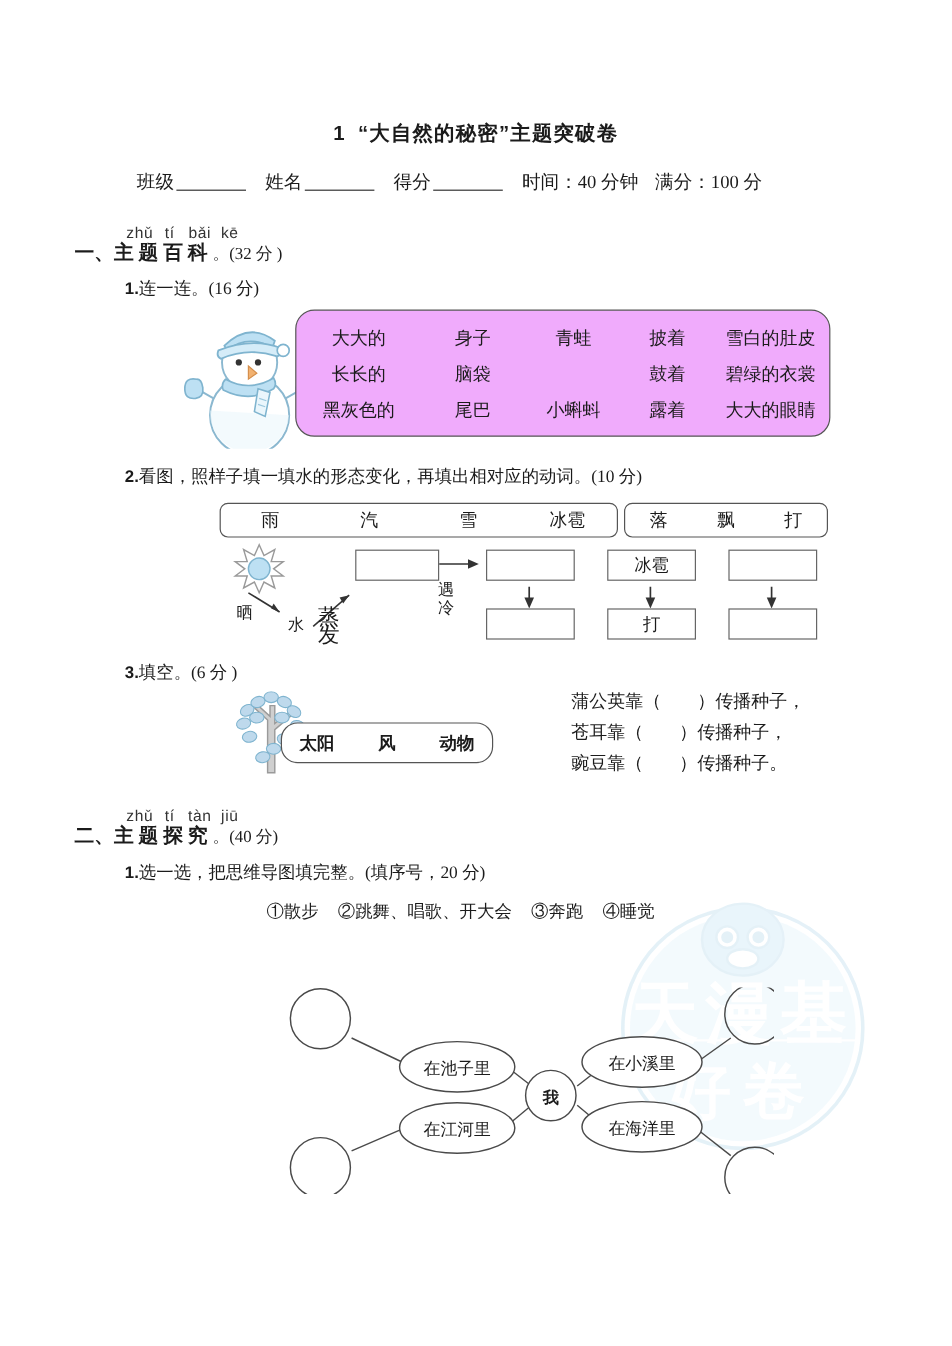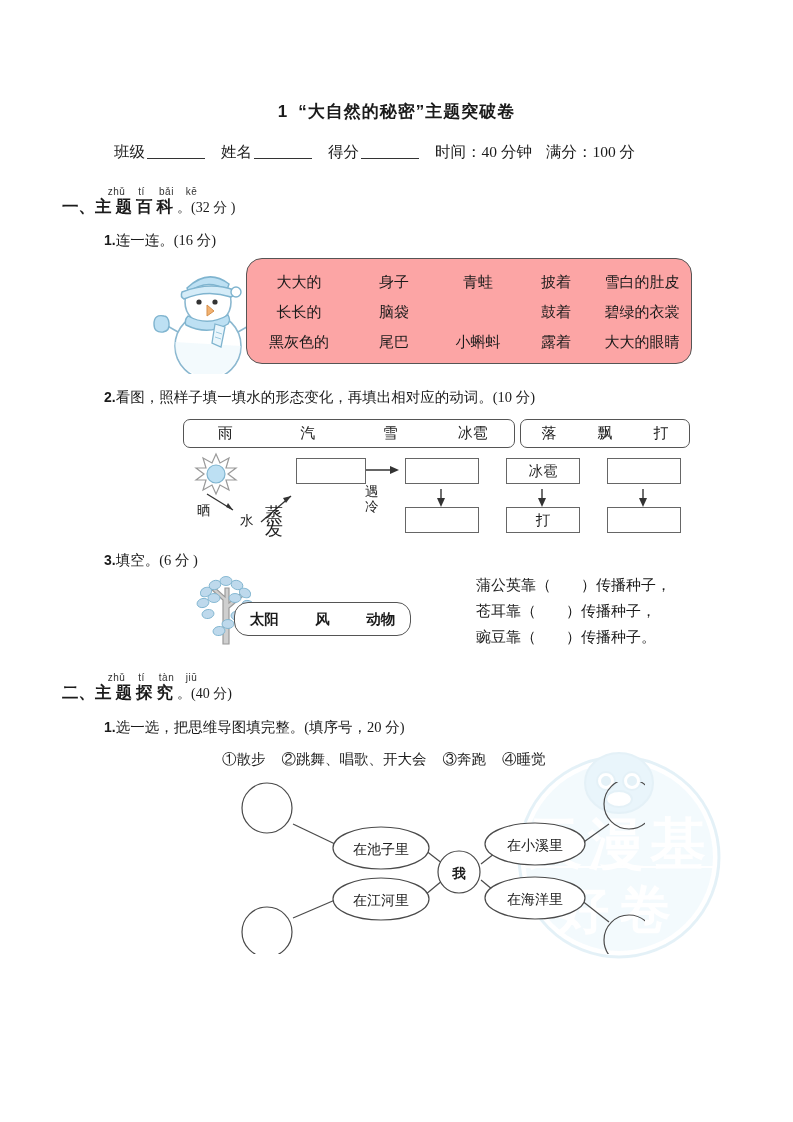--- a/index.html
+++ b/index.html
@@ -30,42 +30,42 @@
   .meta-line .blank{
     display:inline-block;width:58px;border-bottom:1px solid #333;
     vertical-align:-2px;margin:0 2px;
   }
   .meta-line .gap{display:inline-block;width:14px;}
 
   
   .section{position:absolute;left:62px;}
   .sec-py{
     font-family:"Liberation Sans","DejaVu Sans",sans-serif;
-    font-size:10px;color:#333;letter-spacing:.5px;
+    font-size:13px;color:#333;letter-spacing:.5px;
     margin-left:42px;margin-bottom:-1px;white-space:nowrap;
   }
   .sec-py span{display:inline-block;width:25px;text-align:center;}
   .sec-head{
     font-size:16.5px;font-weight:bold;white-space:nowrap;
     font-family:"Liberation Sans","DejaVu Sans",sans-serif;
   }
   .sec-head .cn{letter-spacing:4px;}
   .sec-head .pts{
     font-weight:normal;font-size:14px;letter-spacing:0;
     font-family:"Liberation Serif",serif;
   }
 
   
   .q{position:absolute;left:104px;font-size:14.5px;white-space:nowrap;}
   .q b{font-family:"Liberation Sans","DejaVu Sans",sans-serif;font-size:14px;}
 
   
   .panel1{
     position:absolute;left:246px;top:258px;width:444px;height:104px;
-    border:1.3px solid #555;border-radius:16px;background:#fca5a5;
+    border:1.3px solid #555;border-radius:16px;background:#f0abfc;
   }
   .w-row{
     position:absolute;left:0;width:100%;height:30px;
     display:flex;align-items:center;font-size:15px;
   }
   .w-row span{text-align:center;}
   .c1{width:104px;} .c2{width:86px;} .c3{width:82px;}
   .c4{width:74px;} .c5{width:98px;}
 
   
@@ -99,21 +99,21 @@
   .fills{position:absolute;left:452px;top:572px;font-size:15px;line-height:26px;margin-left:24px;}
   .fills div{white-space:nowrap;}
 
   
   .options{
     position:absolute;left:222px;top:750px;font-size:14.5px;white-space:nowrap;
   }
   .options span{margin-right:16px;}
 
   
-  .mindmap{position:absolute;left:225px;top:782px;width:420px;height:172px;z-index:2;}
+  .mindmap{position:absolute;left:225px;top:823px;width:420px;height:172px;z-index:2;}
   .mm-label{
     font-family:"Liberation Serif","DejaVu Serif",serif;
     font-size:14px;fill:#1b1b1b;
   }
   .mm-center{font-size:13.5px;font-weight:bold;}
 </style>
 </head>
 <body>
 
 <div class="page">

